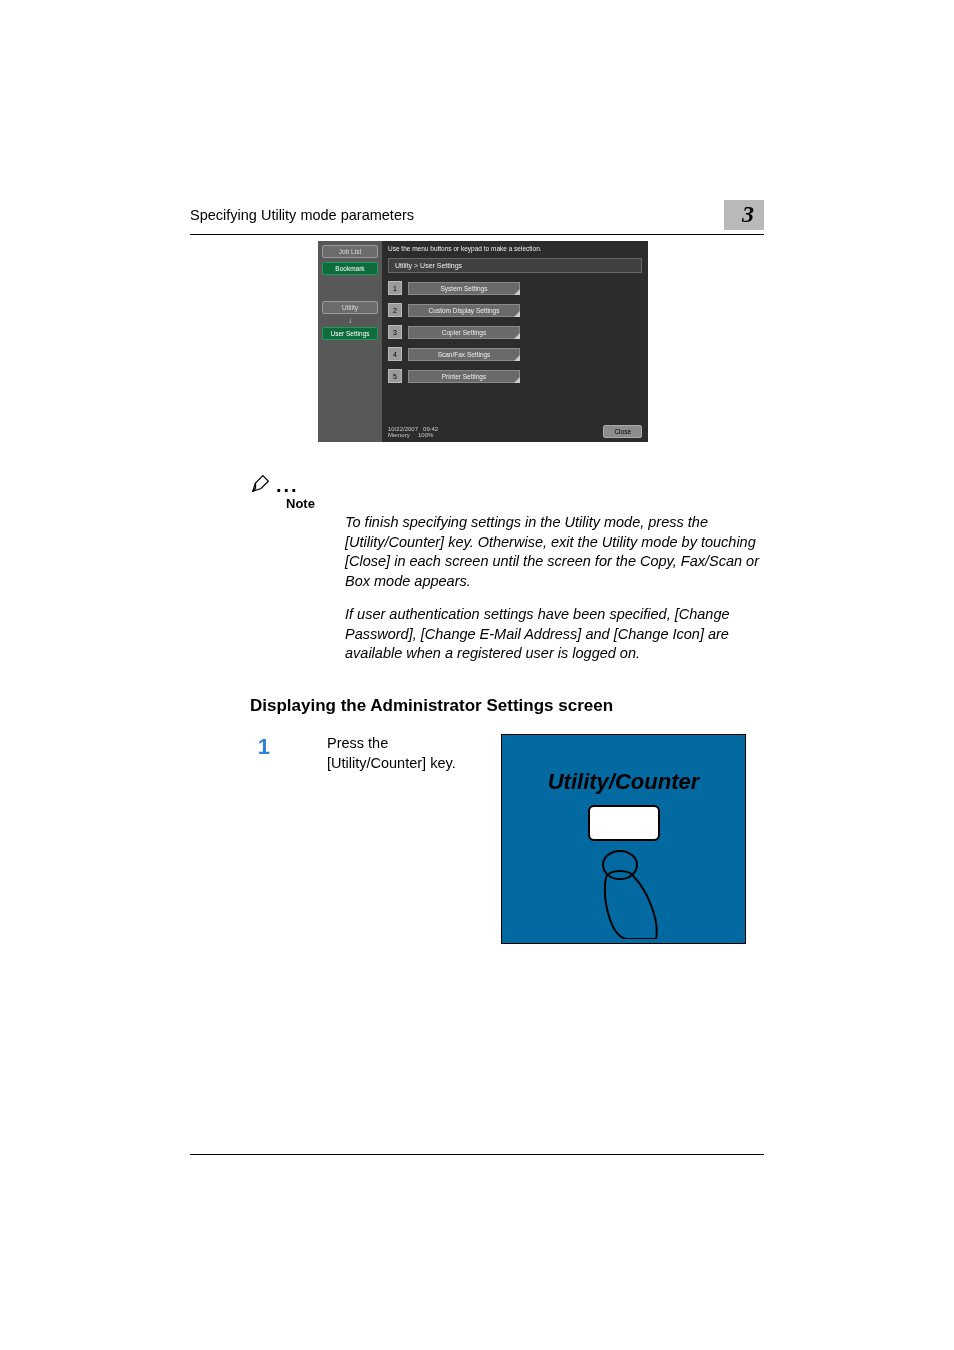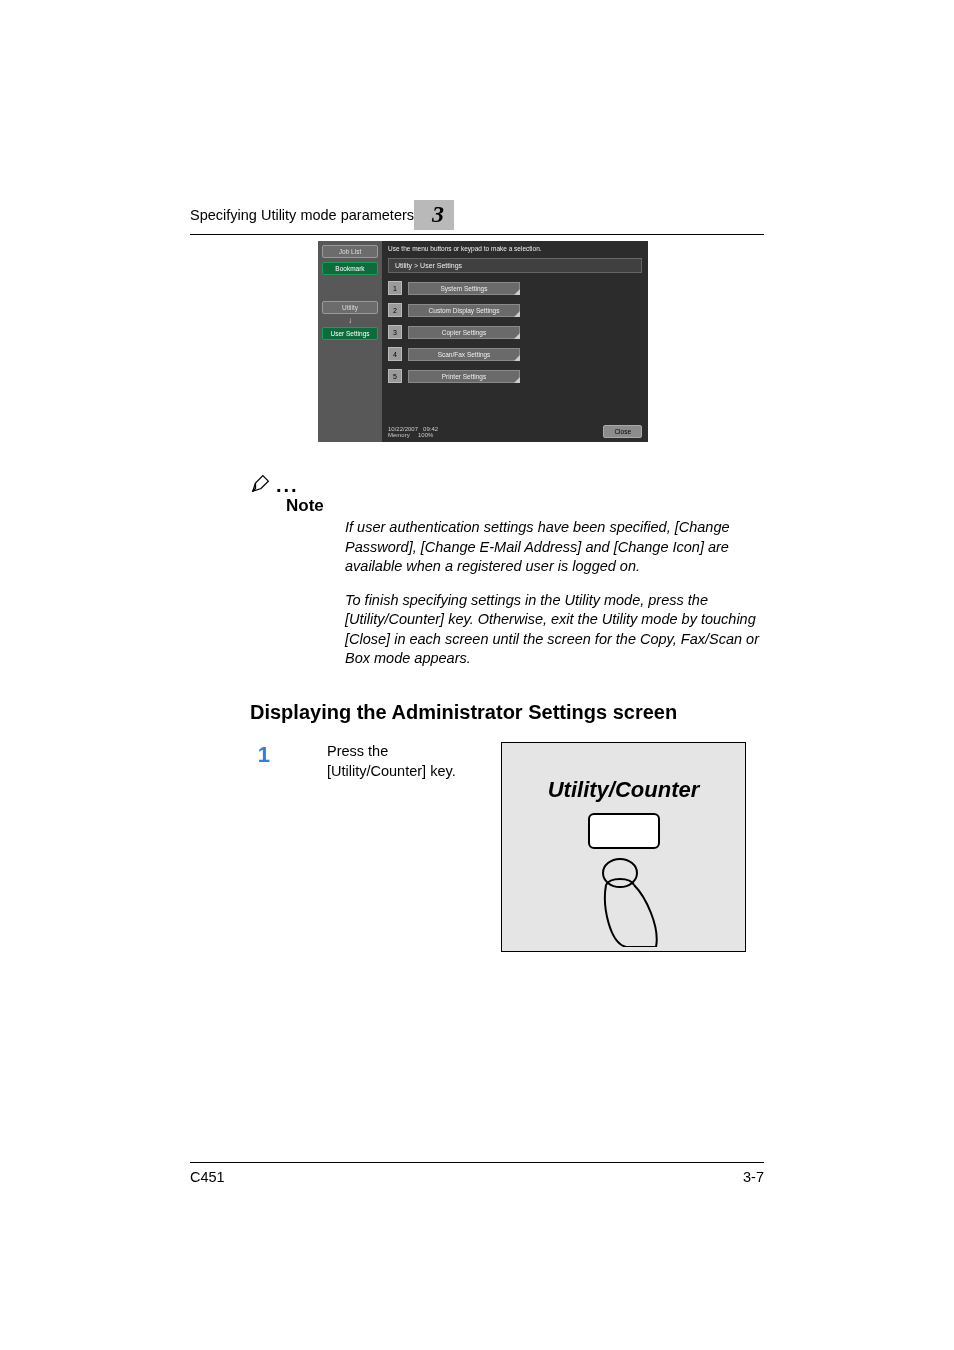--- a/index.html
+++ b/index.html
@@ -14,20 +14,21 @@
     width: 954px;
     min-height: 1350px;
     position: relative;
     box-sizing: border-box;
     padding: 200px 190px 60px 190px;
   }
   
   .header-row {
     display: flex;
     align-items: center;
+    justify-content: space-between;
   }
   .header-title {
     font-size: 14.5px;
     color: #000;
   }
   .chapter-badge {
     background: #b9b9b9;
     color: #000;
     font-weight: bold;
     font-style: italic;
@@ -183,36 +184,36 @@
   .note-dots {
     font-size: 20px;
     font-weight: bold;
     letter-spacing: 2px;
     line-height: 0.6;
     padding-bottom: 3px;
   }
   .note-label {
     margin-left: 36px;
     font-weight: bold;
-    font-size: 17px;
+    font-size: 13px;
     margin-top: 2px;
   }
   .note-para {
     margin-left: 0px;
     font-style: italic;
     font-size: 14.5px;
     line-height: 1.35;
     margin-top: 2px;
   }
   .note-para + .note-para { margin-top: 14px; }
 
   
   .subhead {
     font-weight: bold;
-    font-size: 20px;
+    font-size: 17px;
     margin-top: 32px;
     margin-left: 60px;
   }
   
   .step-row {
     display: flex;
     align-items: flex-start;
     margin-top: 18px;
     margin-left: 60px;
     gap: 24px;
@@ -232,21 +233,21 @@
     width: 150px;
     flex-shrink: 0;
     margin-left: 33px;
   }
   
   .key-illustration {
     margin-left: auto;
     width: 245px;
     height: 210px;
     border: 1.5px solid #000;
-    background: #e5e5e5;
+    background: #0369a1;
     position: relative;
     box-sizing: border-box;
     flex-shrink: 0;
   }
   .key-label {
     font-family: Arial, sans-serif;
     font-weight: bold;
     font-style: italic;
     font-size: 22px;
     text-align: center;
@@ -344,22 +345,22 @@
   <div class="note-wrap">
     <div class="note-icon-row">
       <svg class="note-icon" viewBox="0 0 24 24">
         <path d="M3 21 L6 12 L14 4 L20 10 L12 18 Z M14 4 L20 10" fill="none" stroke="#000" stroke-width="1.4"></path>
         <path d="M3 21 L6 18 L6 12" fill="none" stroke="#000" stroke-width="1.4"></path>
       </svg>
       <span class="note-dots">...</span>
     </div>
     <div class="note-label">Note</div>
     <div class="body-text">
+      <div class="note-para">To finish specifying settings in the Utility mode, press the [Utility/Counter] key. Otherwise, exit the Utility mode by touching [Close] in each screen until the screen for the Copy, Fax/Scan or Box mode appears.</div>
       <div class="note-para">If user authentication settings have been specified, [Change Password], [Change E-Mail Address] and [Change Icon] are available when a registered user is logged on.</div>
-      <div class="note-para">To finish specifying settings in the Utility mode, press the [Utility/Counter] key. Otherwise, exit the Utility mode by touching [Close] in each screen until the screen for the Copy, Fax/Scan or Box mode appears.</div>
     </div>
   </div>
 
   <div class="subhead">Displaying the Administrator Settings screen</div>
 
   <div class="step-row">
     <div class="step-num">1</div>
     <div class="step-text">Press the [Utility/Counter] key.</div>
 
     <div style="position:relative; flex-shrink:0;">
@@ -370,18 +371,14 @@
           <ellipse cx="34" cy="16" rx="17" ry="14" fill="none" stroke="#000" stroke-width="2"></ellipse>
           <path d="M20 28 C 16 50, 24 86, 40 90 L70 90 C 74 70, 60 40, 48 28" fill="none" stroke="#000" stroke-width="2"></path>
           <path d="M48 28 C 44 20, 24 20, 20 28" fill="none" stroke="#000" stroke-width="2"></path>
         </svg>
       </div>
       <div style="position:absolute; left:5px; top:5px; width:245px; height:210px; background:#c9c9c9; z-index:-1;"></div>
     </div>
   </div>
 
   <div class="footer-rule"></div>
-  <div class="footer-row">
-    <div>C451</div>
-    <div>3-7</div>
-  </div>
 
 </div>
 
 </body></html>

